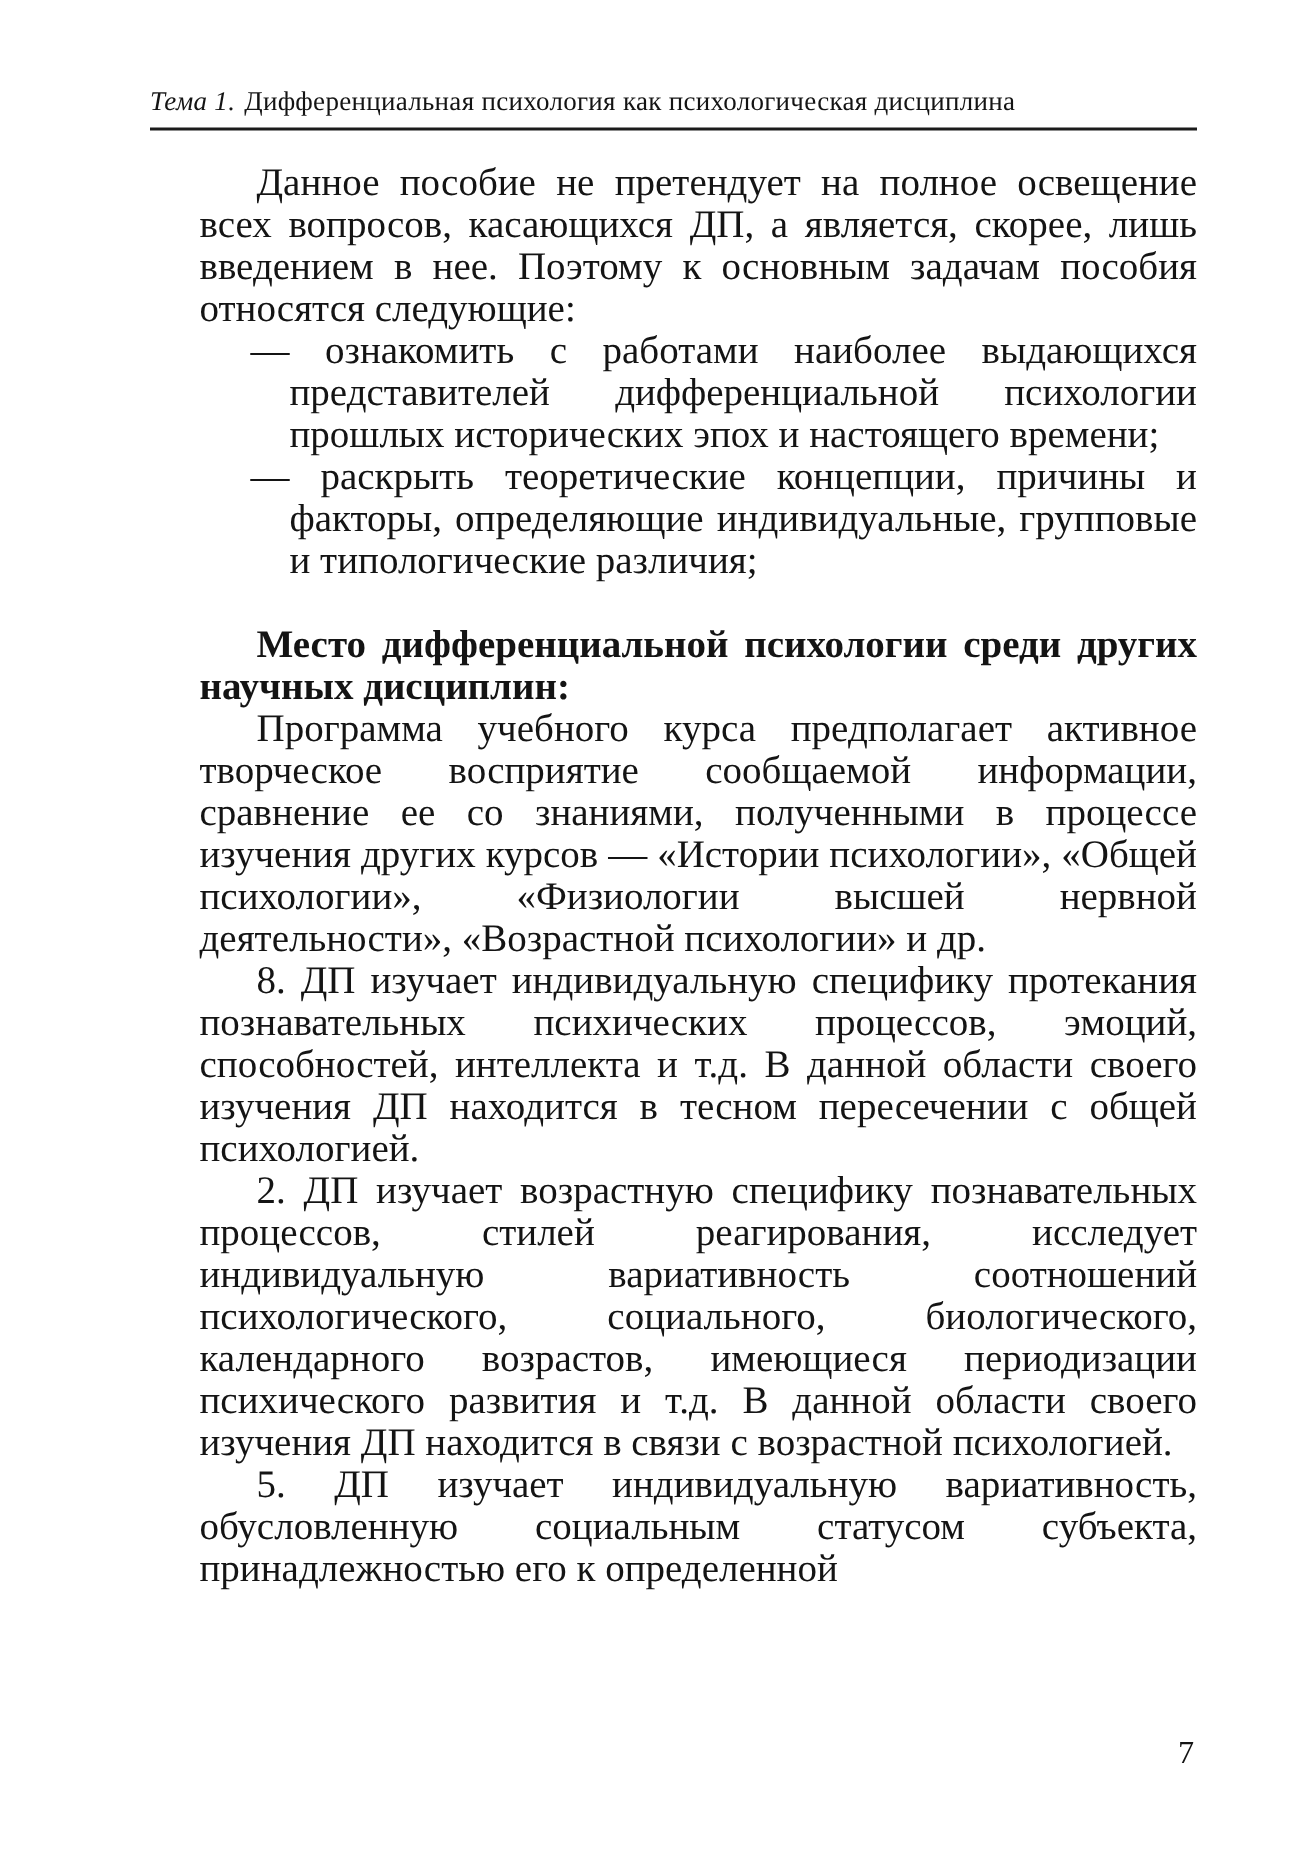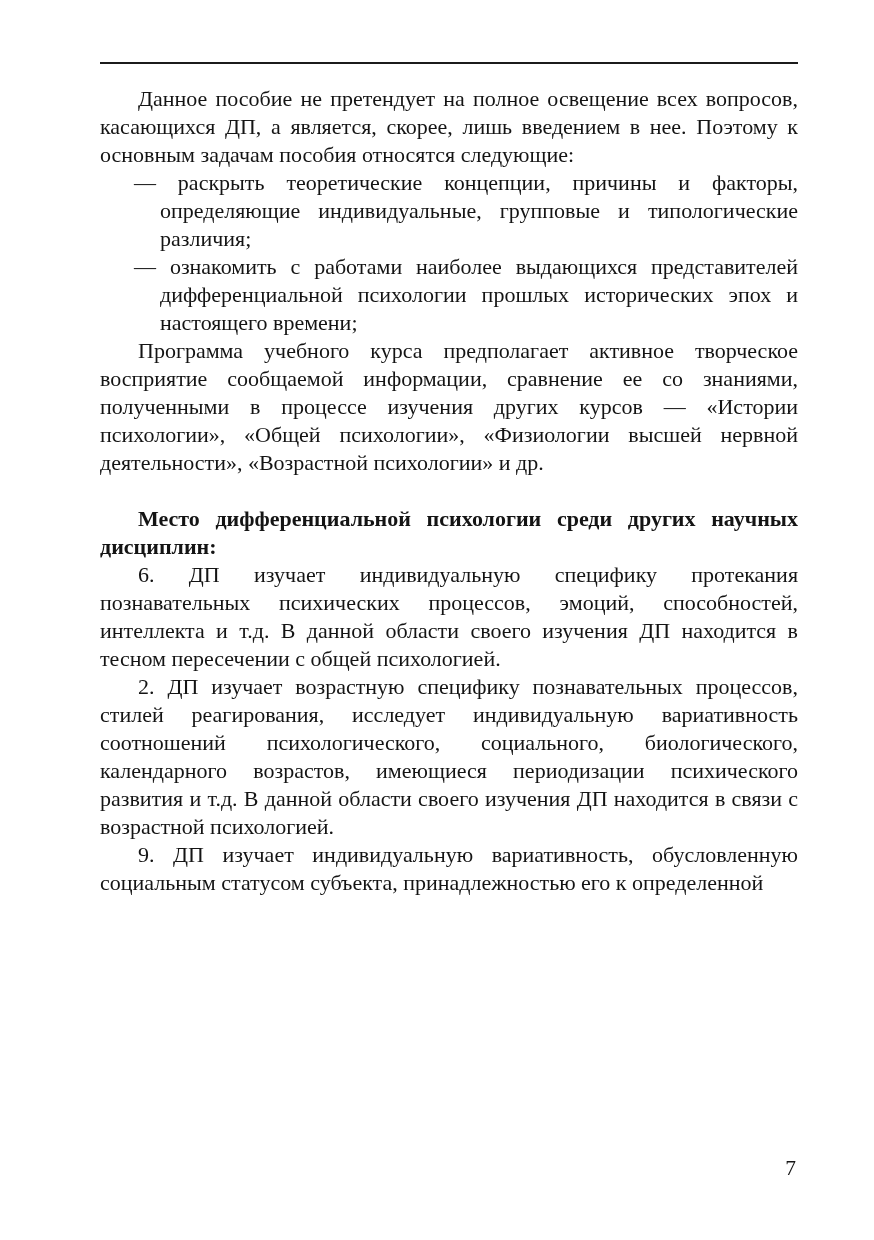--- a/index.html
+++ b/index.html
@@ -30,23 +30,24 @@
   .topic-title {
     margin-left: 6px;
   }
   .header-rule {
     height: 2px;
     background: #1b1b1b;
     margin-top: 6px;
   }
   .body-text {
     margin-top: 21px;
-    font-size: 22px;
+    font-size: 26px;
     line-height: 28px;
     text-align: justify;
+    margin-left: 33px;
   }
   .body-text p {
     margin: 0;
   }
   .indent {
     text-indent: 38px;
   }
   .dash-list {
     margin: 0;
   }
@@ -65,36 +66,39 @@
     bottom: 58px;
     font-size: 21.5px;
     line-height: 28px;
   }
 </style>
 </head>
 <body>
 
 <div class="page">
 
+  <div class="running-header">
+    <span class="topic-label">Тема 1.</span><span class="topic-title">Дифференциальная психология как психологическая дисциплина</span>
+  </div>
   <div class="header-rule"></div>
 
   <div class="body-text">
 
     <p class="indent">Данное пособие не претендует на полное освещение всех вопросов, касающихся ДП, а является, скорее, лишь введением в нее. Поэтому к основным задачам пособия относятся следующие:</p>
 
     <div class="dash-list">
+      <p class="dash-item">— ознакомить с работами наиболее выдающихся представителей дифференциальной психологии прошлых исторических эпох и настоящего времени;</p>
       <p class="dash-item">— раскрыть теоретические концепции, причины и факторы, определяющие индивидуальные, групповые и типологические различия;</p>
-      <p class="dash-item">— ознакомить с работами наиболее выдающихся представителей дифференциальной психологии прошлых исторических эпох и настоящего времени;</p>
     </div>
+
+    <p class="indent section-heading">Место дифференциальной психологии среди других научных дисциплин:</p>
 
     <p class="indent">Программа учебного курса предполагает активное творческое восприятие сообщаемой информации, сравнение ее со знаниями, полученными в процессе изучения других курсов — «Истории психологии», «Общей психологии», «Физиологии высшей нервной деятельности», «Возрастной психологии» и др.</p>
 
-    <p class="indent section-heading">Место дифференциальной психологии среди других научных дисциплин:</p>
-
-    <p class="indent">6. ДП изучает индивидуальную специфику протекания познавательных психических процессов, эмоций, способностей, интеллекта и т.д. В данной области своего изучения ДП находится в тесном пересечении с общей психологией.</p>
+    <p class="indent">8. ДП изучает индивидуальную специфику протекания познавательных психических процессов, эмоций, способностей, интеллекта и т.д. В данной области своего изучения ДП находится в тесном пересечении с общей психологией.</p>
     <p class="indent">2. ДП изучает возрастную специфику познавательных процессов, стилей реагирования, исследует индивидуальную вариативность соотношений психологического, социального, биологического, календарного возрастов, имеющиеся периодизации психического развития и т.д. В данной области своего изучения ДП находится в связи с возрастной психологией.</p>
-    <p class="indent">9. ДП изучает индивидуальную вариативность, обусловленную социальным статусом субъекта, принадлежностью его к определенной</p>
+    <p class="indent">5. ДП изучает индивидуальную вариативность, обусловленную социальным статусом субъекта, принадлежностью его к определенной</p>
 
   </div>
 
   <div class="page-number">7</div>
 
 </div>
 
 </body></html>

